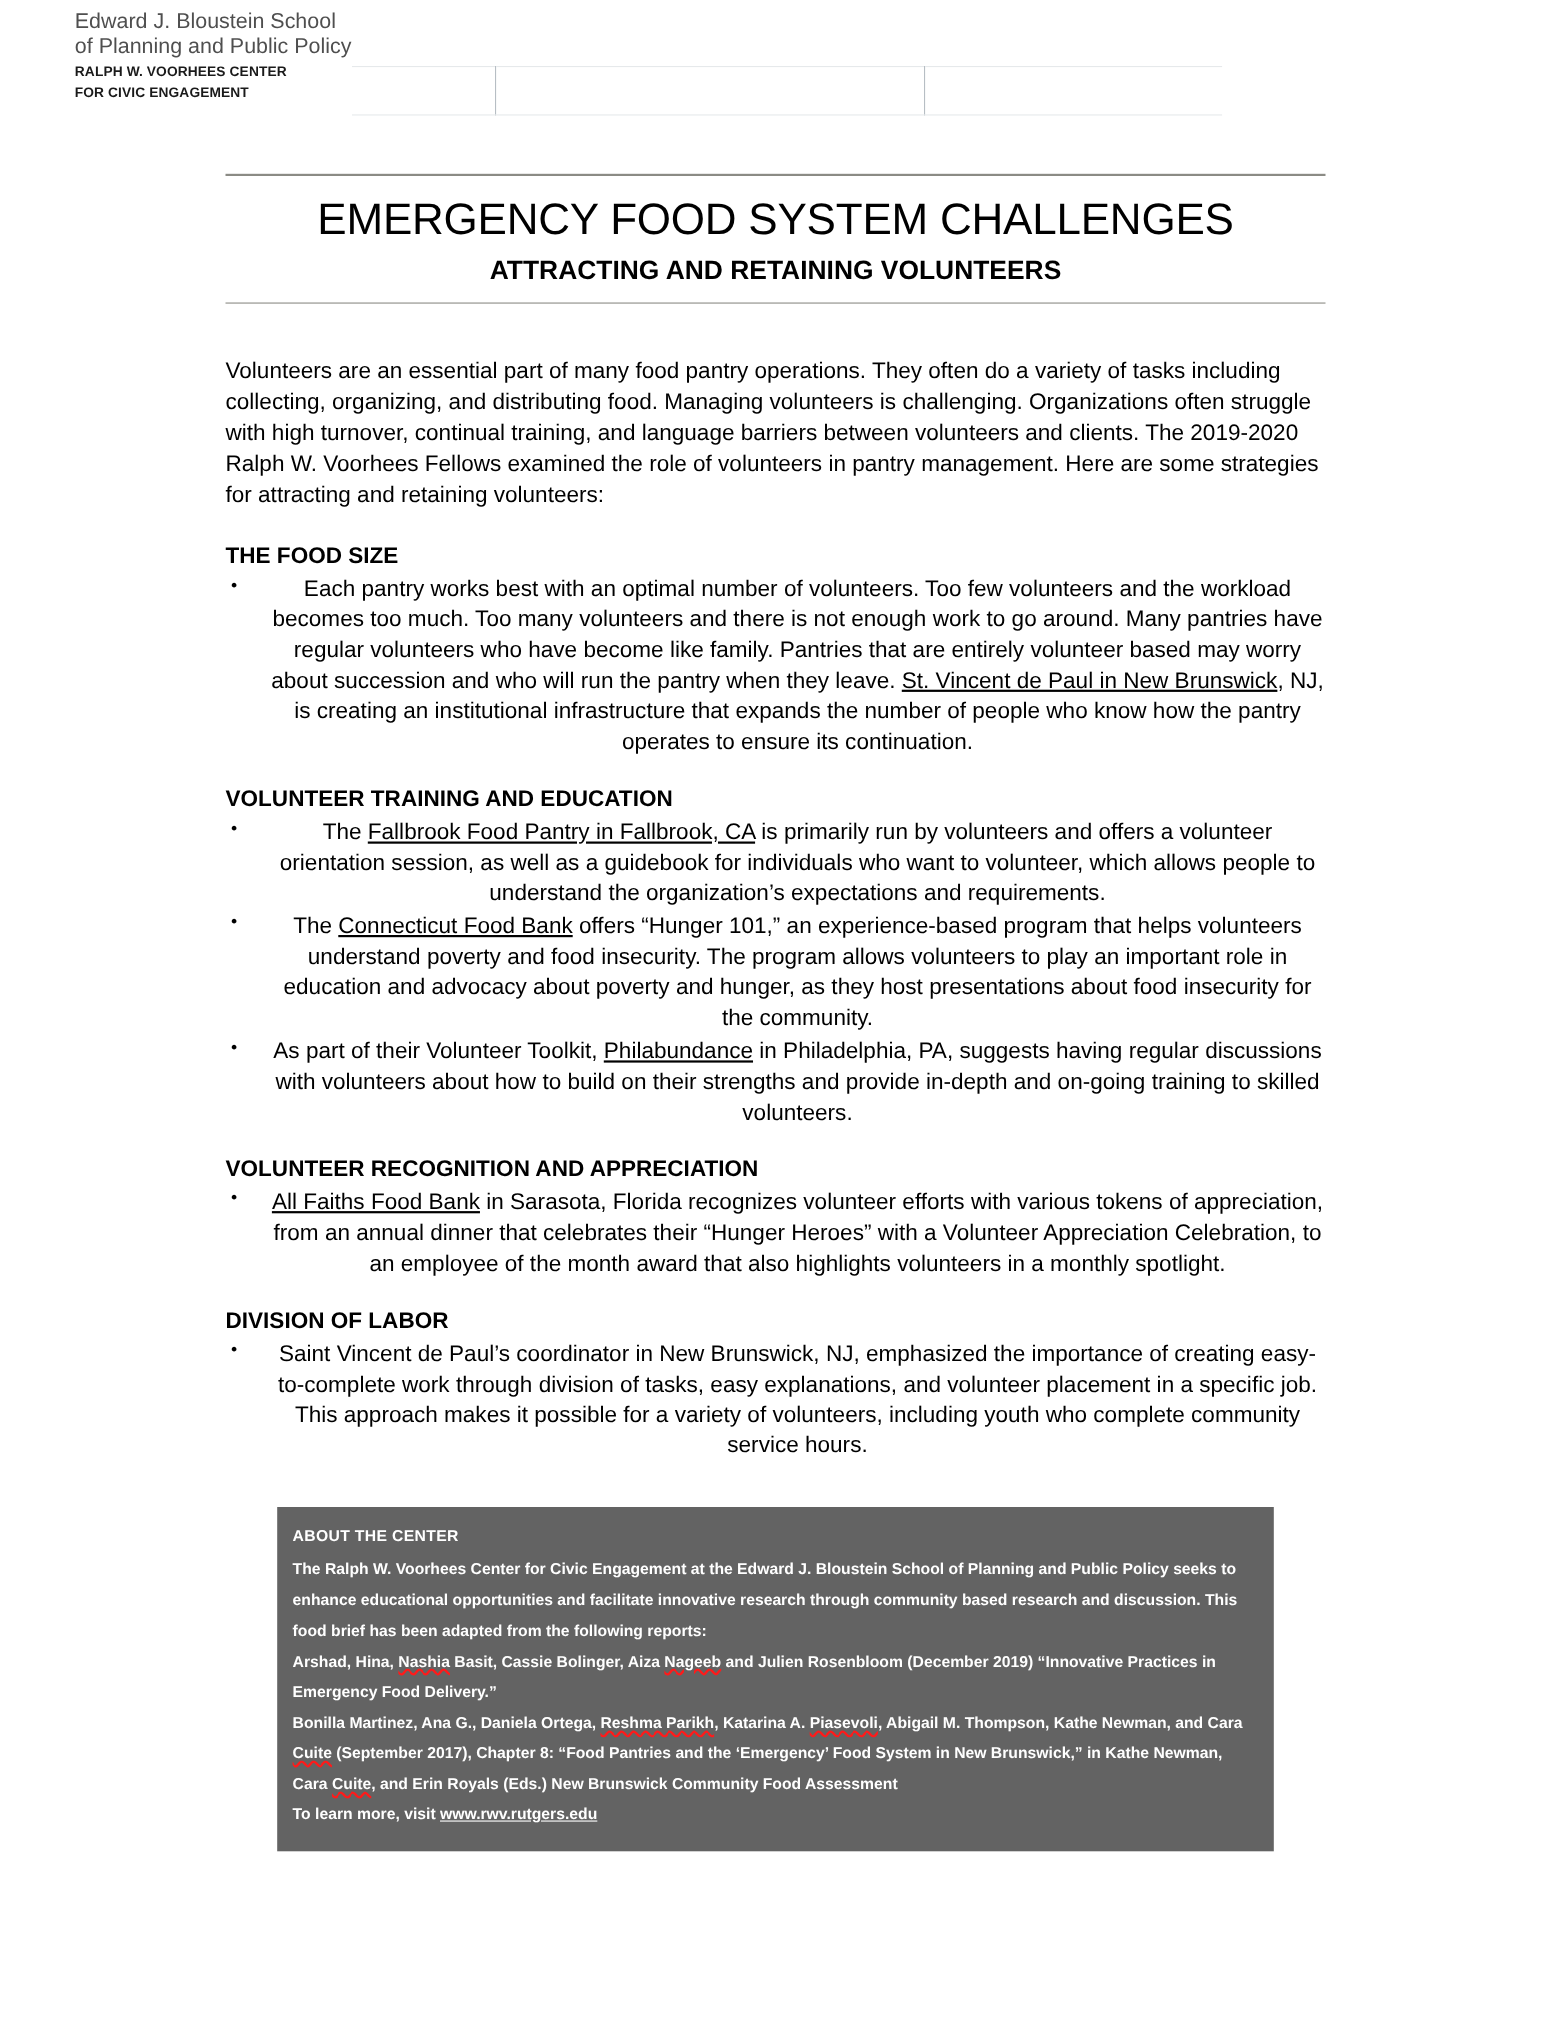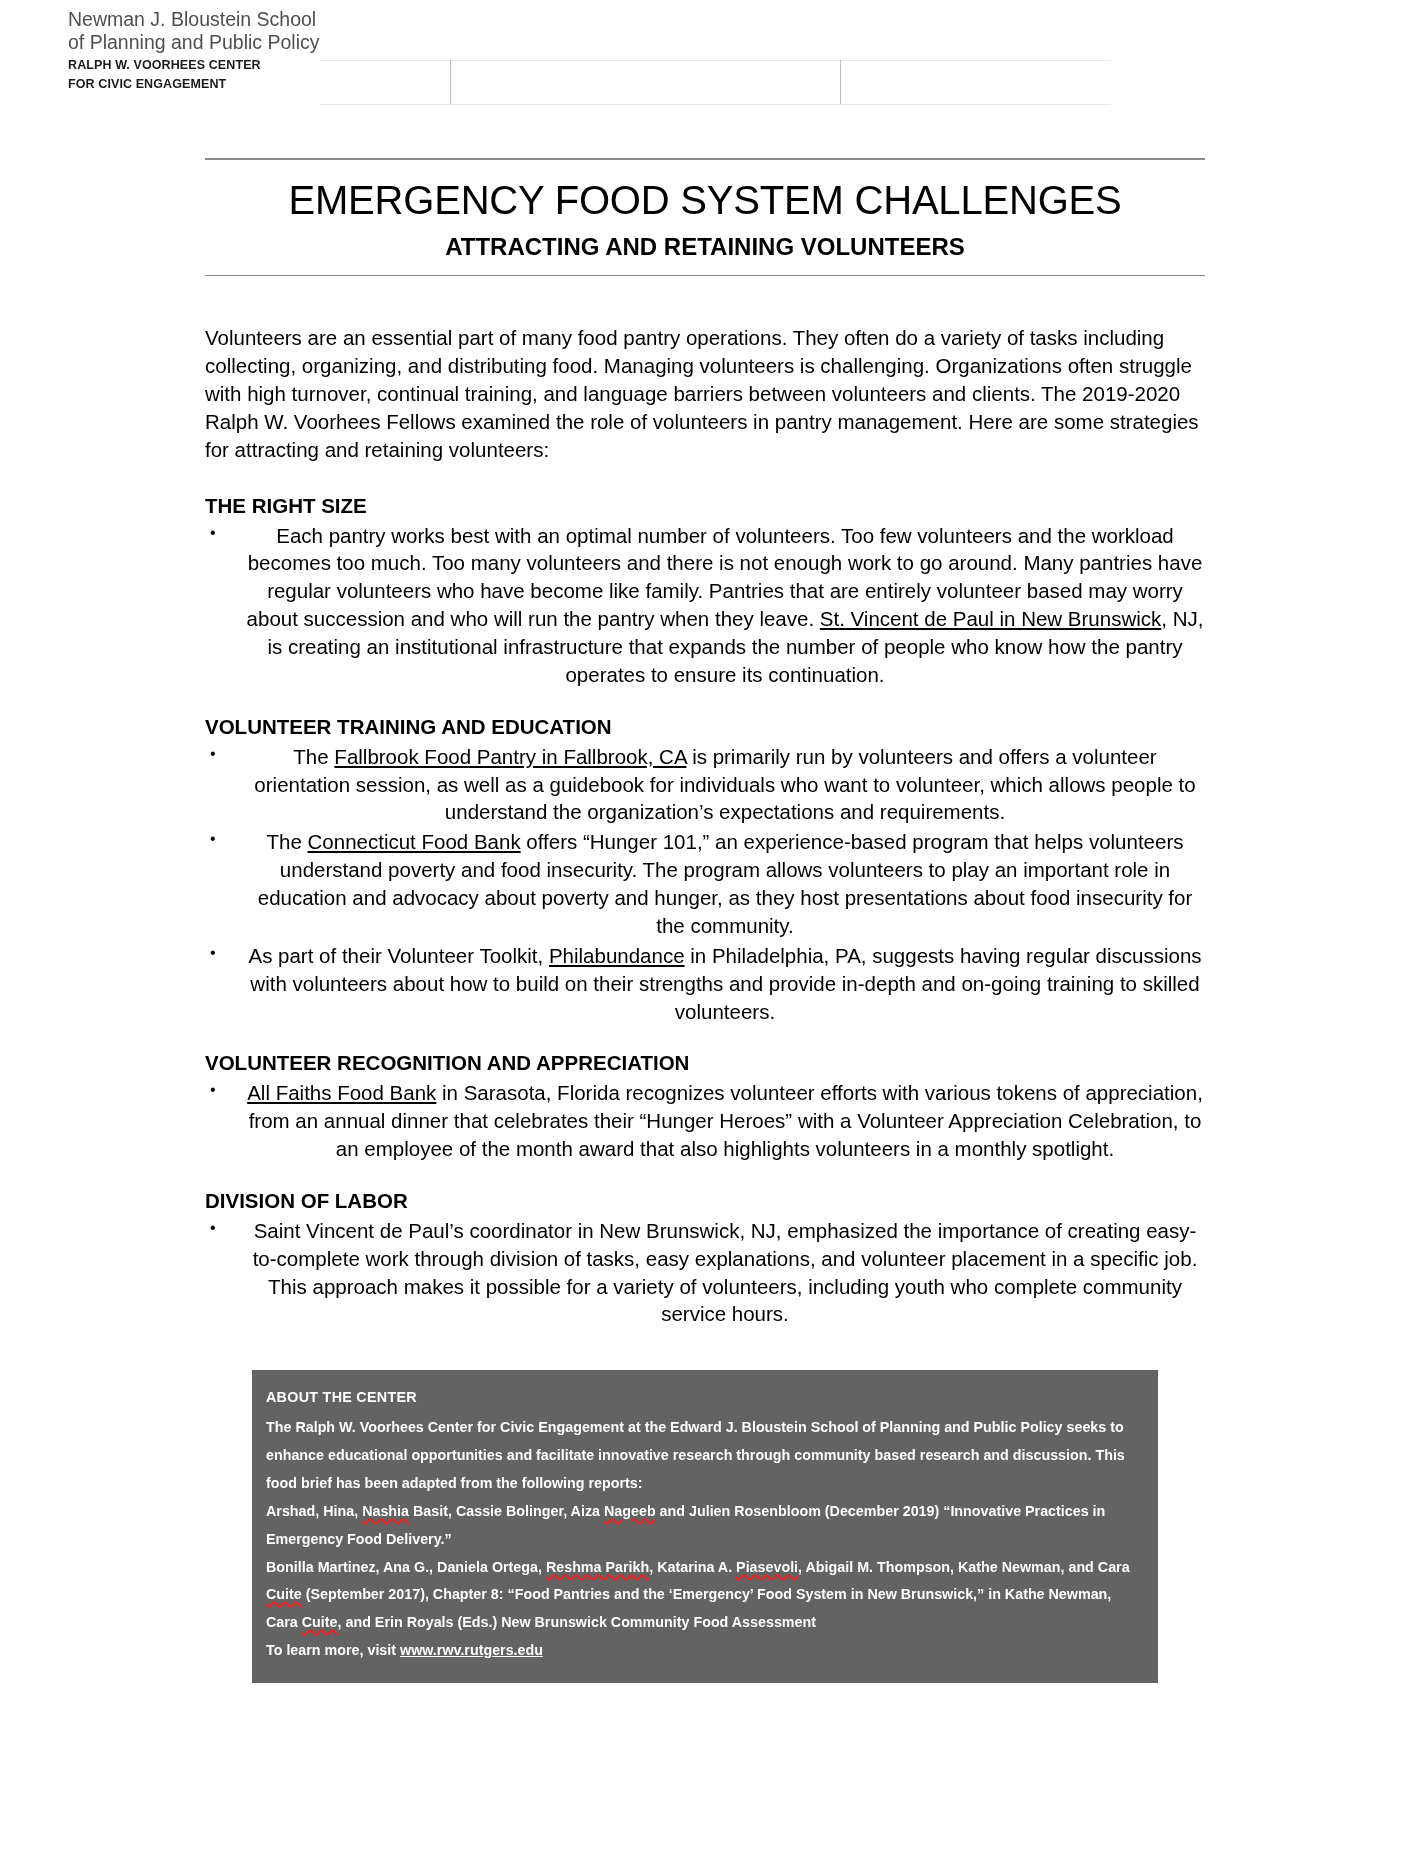--- a/index.html
+++ b/index.html
@@ -199,39 +199,39 @@
       <tbody>
           <tr>
         <td class="c1"></td>
         <td class="c2"></td>
         <td class="c3"></td>
       </tr>
     </tbody>
       </table>
 
     <div class="logo-block">
-      <div class="logo-school">Newman J. Bloustein School</div>
+      <div class="logo-school">Edward J. Bloustein School</div>
       <div class="logo-school">of Planning and Public Policy</div>
       <div class="logo-center">RALPH W. VOORHEES CENTER</div>
       <div class="logo-center">FOR CIVIC ENGAGEMENT</div>
     </div>
   </div>
 
   <div class="title-band">
     <div class="rule"></div>
     <h1 class="doc-title">EMERGENCY FOOD SYSTEM CHALLENGES</h1>
     <h2 class="doc-subtitle">ATTRACTING AND RETAINING VOLUNTEERS</h2>
     <div class="rule thin"></div>
   </div>
 
   <div class="content">
     <p class="intro">Volunteers are an essential part of many food pantry operations. They often do a variety of tasks including collecting, organizing, and distributing food. Managing volunteers is challenging. Organizations often struggle with high turnover, continual training, and language barriers between volunteers and clients. The 2019-2020 Ralph W. Voorhees Fellows examined the role of volunteers in pantry management. Here are some strategies for attracting and retaining volunteers:</p>
     <div id="sections-root">
         <div class="section">
-          <div class="section-heading">THE RIGHT SIZE</div>
+          <div class="section-heading">THE FOOD SIZE</div>
           <ul class="bullets">
             <li><span>Each pantry works best with an optimal number of volunteers. Too few volunteers and the workload becomes too much. Too many volunteers and there is not enough work to go around. Many pantries have regular volunteers who have become like family. Pantries that are entirely volunteer based may worry about succession and who will run the pantry when they leave. </span><span class="u">St. Vincent de Paul in New Brunswick</span><span>, NJ, is creating an institutional infrastructure that expands the number of people who know how the pantry operates to ensure its continuation.</span></li>
           </ul>
         </div>
         <div class="section">
           <div class="section-heading">VOLUNTEER TRAINING AND EDUCATION</div>
           <ul class="bullets">
             <li><span>The </span><span class="u">Fallbrook Food Pantry in Fallbrook, CA</span><span> is primarily run by volunteers and offers a volunteer orientation session, as well as a guidebook for individuals who want to volunteer, which allows people to understand the organization’s expectations and requirements.</span></li>
             <li><span>The </span><span class="u">Connecticut Food Bank</span><span> offers “Hunger 101,” an experience-based program that helps volunteers understand poverty and food insecurity. The program allows volunteers to play an important role in education and advocacy about poverty and hunger, as they host presentations about food insecurity for the community.</span></li>
             <li><span>As part of their Volunteer Toolkit, </span><span class="u">Philabundance</span><span> in Philadelphia, PA, suggests having regular discussions with volunteers about how to build on their strengths and provide in-depth and on-going training to skilled volunteers.</span></li>

